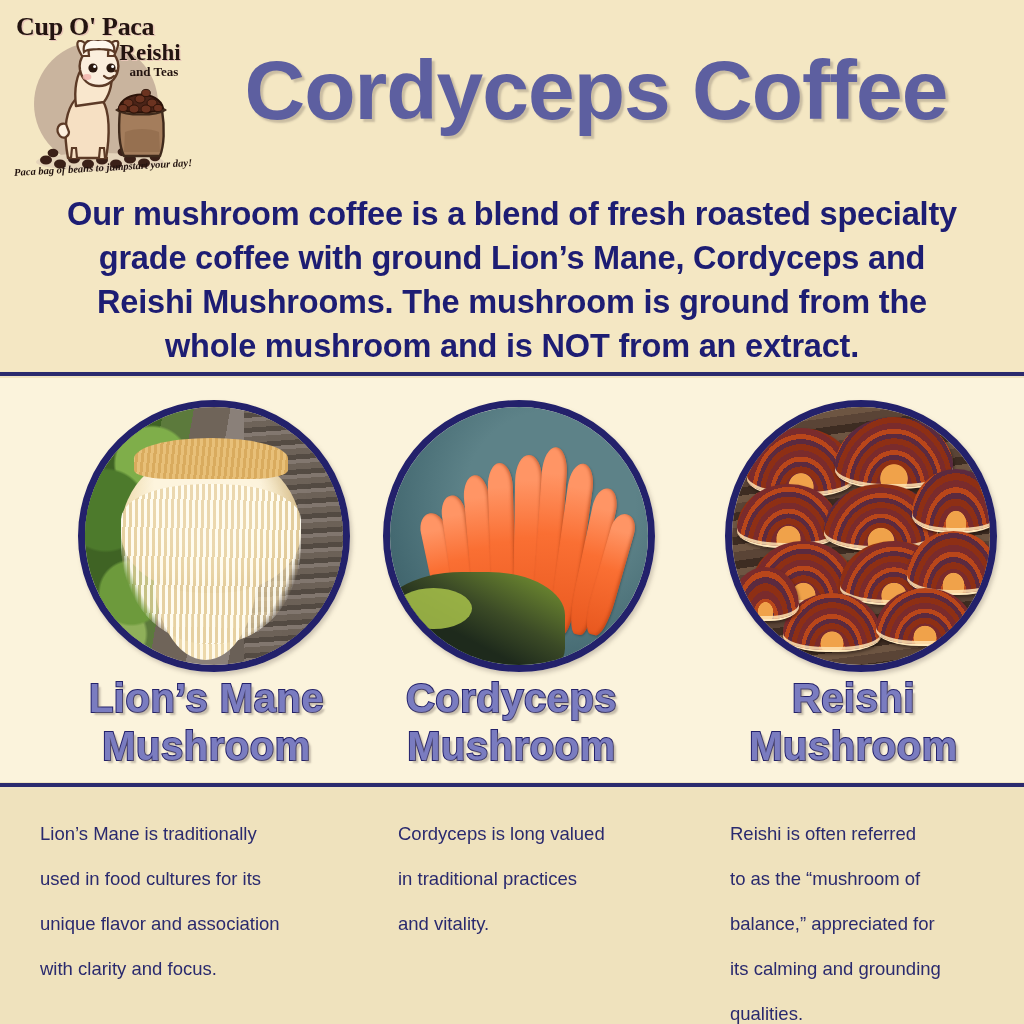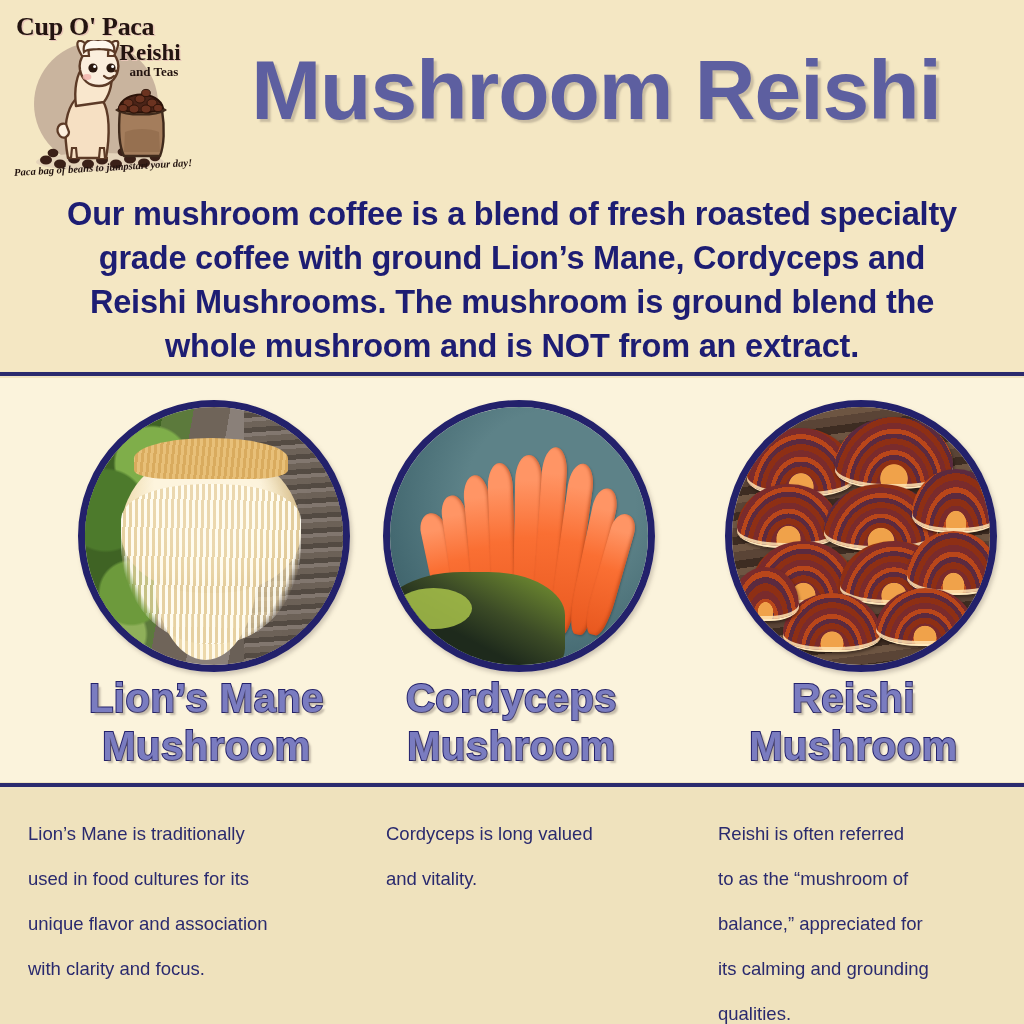--- a/index.html
+++ b/index.html
@@ -173,21 +173,21 @@
   }
   .desc{
     position:absolute;top:22px;
     font-family:"Liberation Sans", sans-serif;
     font-size:18.5px;line-height:45px;
     color:#2a2a6e;
   }
   .desc.d0{left:28px;width:300px;}
   .desc.d1{left:386px;width:290px;}
   .desc.d2{left:718px;width:290px;}
-  .desc div{white-space:nowrap;}
+  .desc div{white-space:nowrap;margin-left:12px;}
 </style>
 </head>
 <body>
 
 <div class="poster">
 
   <div class="band-top"></div>
 
   <div class="logo">
     <div class="logo-circle"></div>
@@ -250,26 +250,26 @@
           <ellipse cx="122" cy="53" rx="4.4" ry="3.6"></ellipse>
       </g>
     </svg>
 
     <div class="logo-title">Cup O' Paca</div>
     <div class="logo-coffee">Reishi</div>
     <div class="logo-teas">and Teas</div>
     <div class="logo-tag">Paca bag of beans to jumpstart your day!</div>
   </div>
 
-  <div class="main-title">Mushroom Reishi</div>
+  <div class="main-title">Cordyceps Coffee</div>
 
   <div class="intro">
     <div>Our mushroom coffee is a blend of fresh roasted specialty</div>
     <div>grade coffee with ground Lion’s Mane, Cordyceps and</div>
-    <div>Reishi Mushrooms. The mushroom is ground blend the</div>
+    <div>Reishi Mushrooms. The mushroom is ground from the</div>
     <div>whole mushroom and is NOT from an extract.</div>
   </div>
 
   <div class="divider d1"></div>
 
   <div class="band-mid">
 
     <div class="col c0">
       <div class="circle">
         <div class="img">
@@ -342,20 +342,21 @@
 
   <div class="band-bot">
     <div class="desc d0">
       <div> Lion’s Mane is traditionally</div>
       <div>used in food cultures for its</div>
       <div>unique flavor and association</div>
       <div>with clarity and focus.</div>
     </div>
     <div class="desc d1">
       <div>Cordyceps is long valued</div>
+      <div>in traditional practices</div>
       <div>and vitality.</div>
     </div>
     <div class="desc d2">
       <div>Reishi is often referred</div>
       <div>to as the “mushroom of</div>
       <div>balance,” appreciated for</div>
       <div>its calming and grounding</div>
       <div>qualities.</div>
     </div>
   </div>

